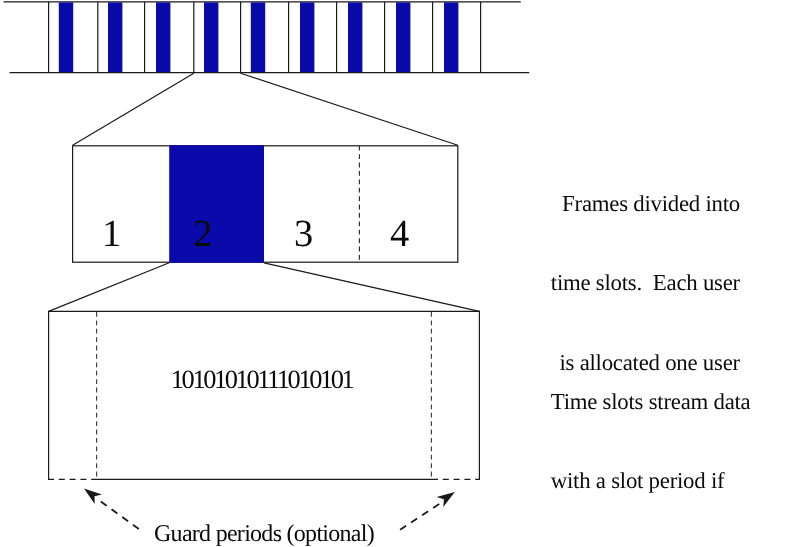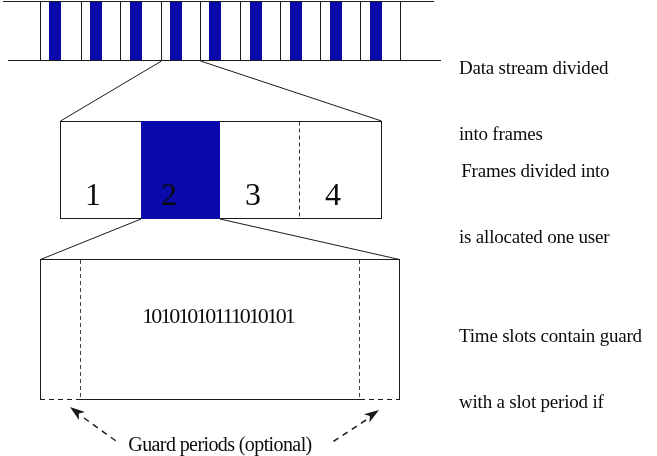--- a/index.html
+++ b/index.html
@@ -89,29 +89,26 @@
       <line x1="84" y1="418" x2="116" y2="441" stroke="#1a1a1a" stroke-width="1.5" stroke-dasharray="6 5"></line>
       <polygon fill="#1a1a1a" points="70,407 78.9,420.0 78.8,413.6 85.0,412.1"></polygon>
     </g>
     <g>
       <line x1="366" y1="420" x2="331" y2="443" stroke="#1a1a1a" stroke-width="1.5" stroke-dasharray="6 5"></line>
       <polygon fill="#1a1a1a" points="379,410 363.8,414.2 369.9,416.1 369.4,422.5"></polygon>
     </g>
     <text class="guardlbl" x="220" y="451" text-anchor="middle">Guard periods (optional)</text>
   </svg>
 
-  <div class="caption" id="caption-stream">
-    <div>Data stream divided</div>
-    <div>into frames</div>
-  </div>
 
   <div class="caption" id="caption-frames">
     <div>Frames divided into</div>
+    <div>time slots.  Each user</div>
     <div>is allocated one user</div>
   </div>
 
   <div class="caption" id="caption-slots">
-    <div>Time slots contain guard</div>
+    <div>Time slots stream data</div>
     <div>with a slot period if</div>
     
   </div>
 
 </div>
 
 </body></html>

